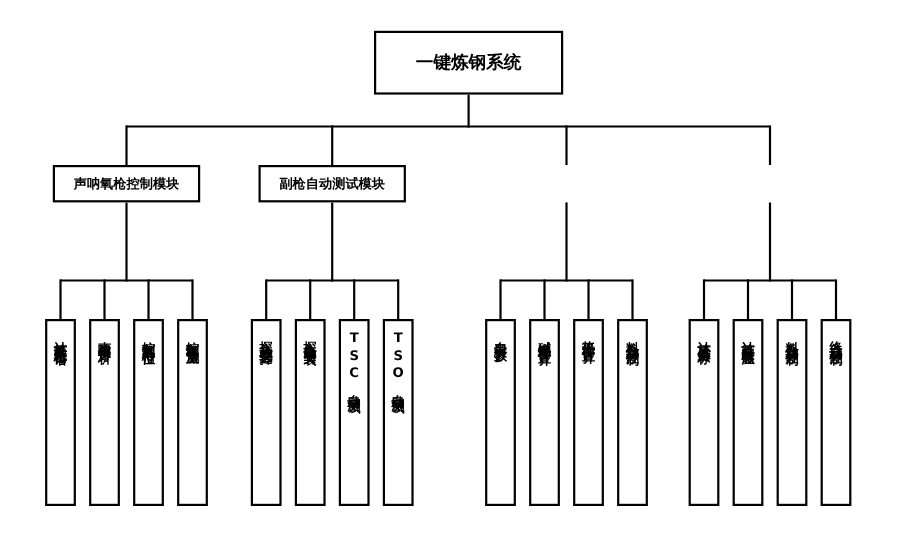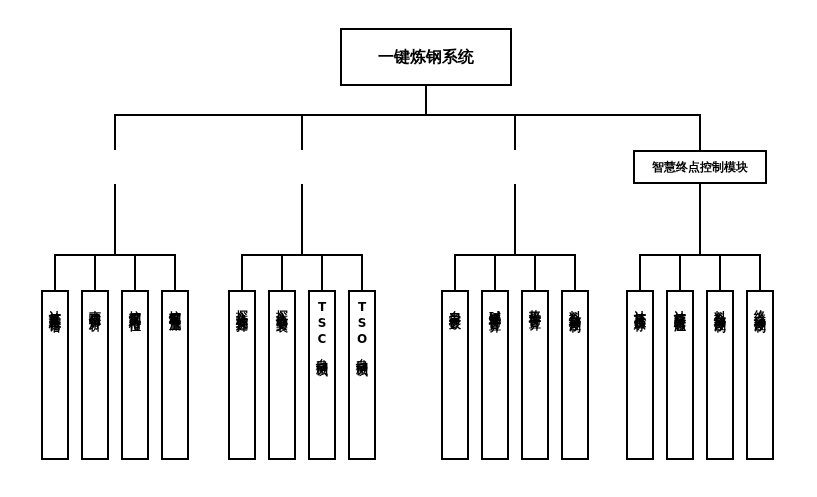--- a/index.html
+++ b/index.html
@@ -105,22 +105,25 @@
     <line x1="640" y1="254" x2="640" y2="290"></line>
     <line x1="680" y1="254" x2="680" y2="290"></line>
     <line x1="720" y1="254" x2="720" y2="290"></line>
     <line x1="760" y1="254" x2="760" y2="290"></line>
   </svg>
 
   <div class="node root">
     <span>一键炼钢系统</span>
   </div>
 
-  <div class="node module" style="left:633px">
-    <span>智慧终点控制模块</span>
+  <div class="node module" style="left:48px">
+    <span>声呐氧枪控制模块</span>
+  </div>
+  <div class="node module" style="left:235px">
+    <span>副枪自动测试模块</span>
   </div>
 
   <div class="node leaf" style="left:41px">
     <span>计算静态枪谱</span>
   </div>
   <div class="node leaf" style="left:81px">
     <span>声呐信号分析</span>
   </div>
   <div class="node leaf" style="left:121px">
     <span>控制氧枪枪位</span>

